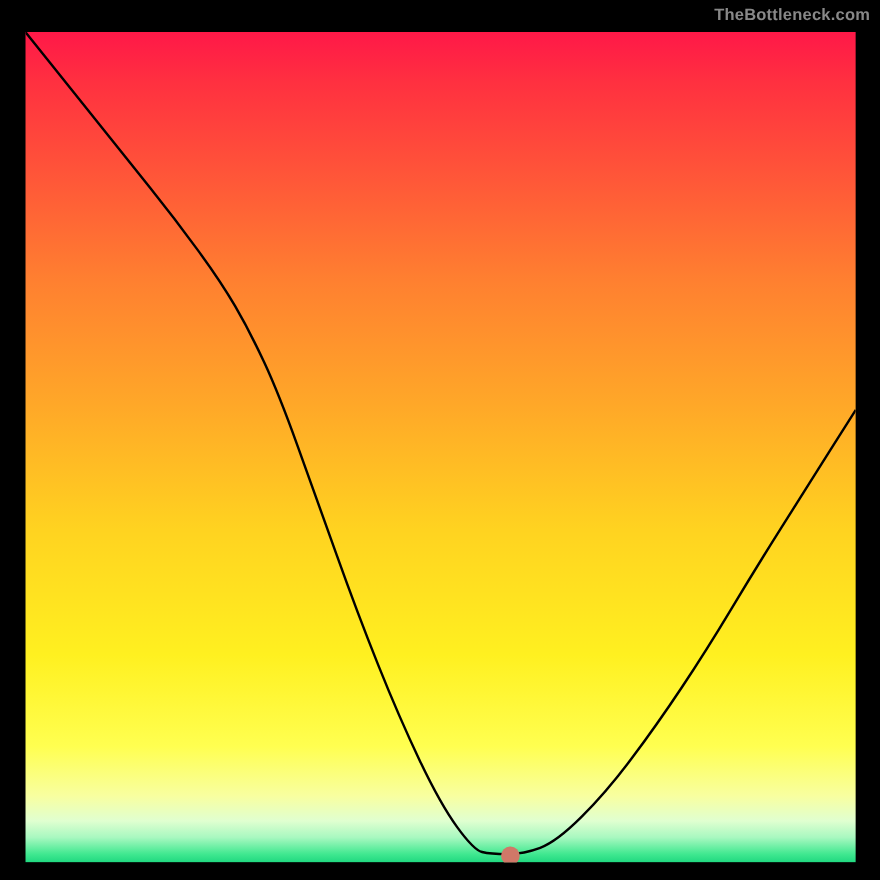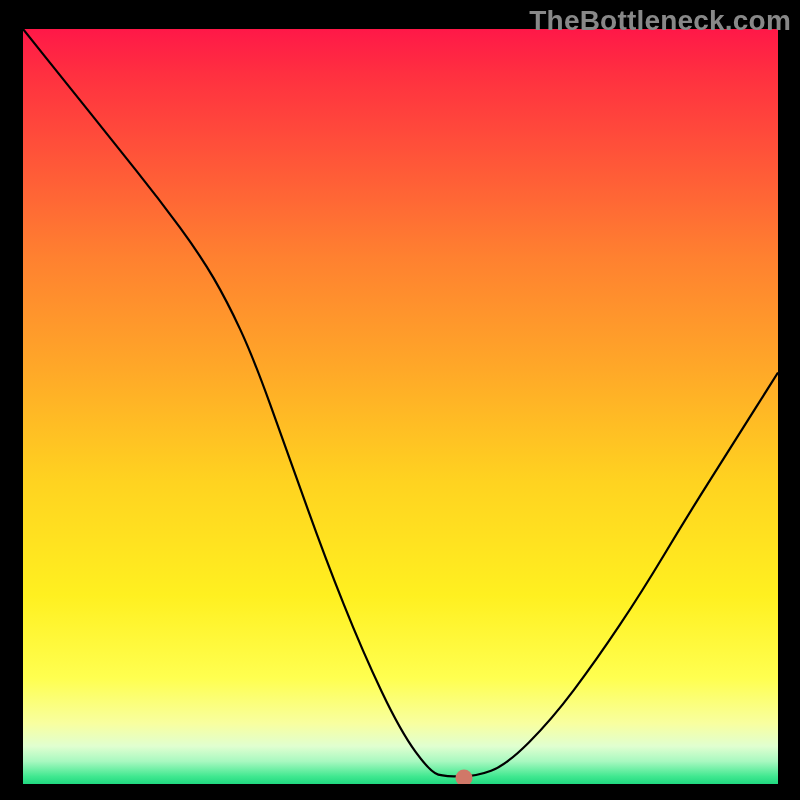--- a/index.html
+++ b/index.html
@@ -62,15 +62,15 @@
 
 <div class="stage">
 
   <div class="chart-box" id="chart-box" style="left: 22px; top: 28px; width: 757px; height: 757px;">
     <svg class="curve-svg" id="curve-svg" viewBox="0 0 1000 1000" preserveAspectRatio="none">
       <path id="curve-path" d="M 0.0 0.0 Q 0.0 0.0 30.0 37.5 Q 60.0 75.0 90.0 112.5 Q 120.0 150.0 150.0 187.5 Q 180.0 225.0 207.5 262.5 Q 235.0 300.0 252.5 330.0 Q 270.0 360.0 287.5 397.5 Q 305.0 435.0 327.5 497.5 Q 350.0 560.0 375.0 630.0 Q 400.0 700.0 425.0 762.5 Q 450.0 825.0 475.0 877.5 Q 500.0 930.0 520.0 957.5 Q 540.0 985.0 550.0 987.5 Q 560.0 990.0 580.0 990.0 Q 600.0 990.0 620.0 982.5 Q 640.0 975.0 670.0 945.0 Q 700.0 915.0 730.0 875.0 Q 760.0 835.0 790.0 790.0 Q 820.0 745.0 850.0 695.0 Q 880.0 645.0 910.0 597.5 Q 940.0 550.0 970.0 502.5 T 1000.0 455.0" fill="none" stroke="#000000" stroke-width="2.91"></path>
     </svg>
     <div class="marker" id="marker" style="left: 58.4%; top: 99.2%; width: 17px; height: 17px; background: rgb(208, 120, 104);"></div>
   </div>
 
-  <div class="watermark" id="watermark" style="right: 9px; top: 5px; font-size: 28px; color: rgb(136, 136, 136);">TheBottleneck.com</div>
+  <div class="watermark" id="watermark" style="right: 9px; top: 5px; font-size: 15px; color: rgb(136, 136, 136);">TheBottleneck.com</div>
 
 </div>
 
 </body></html>

